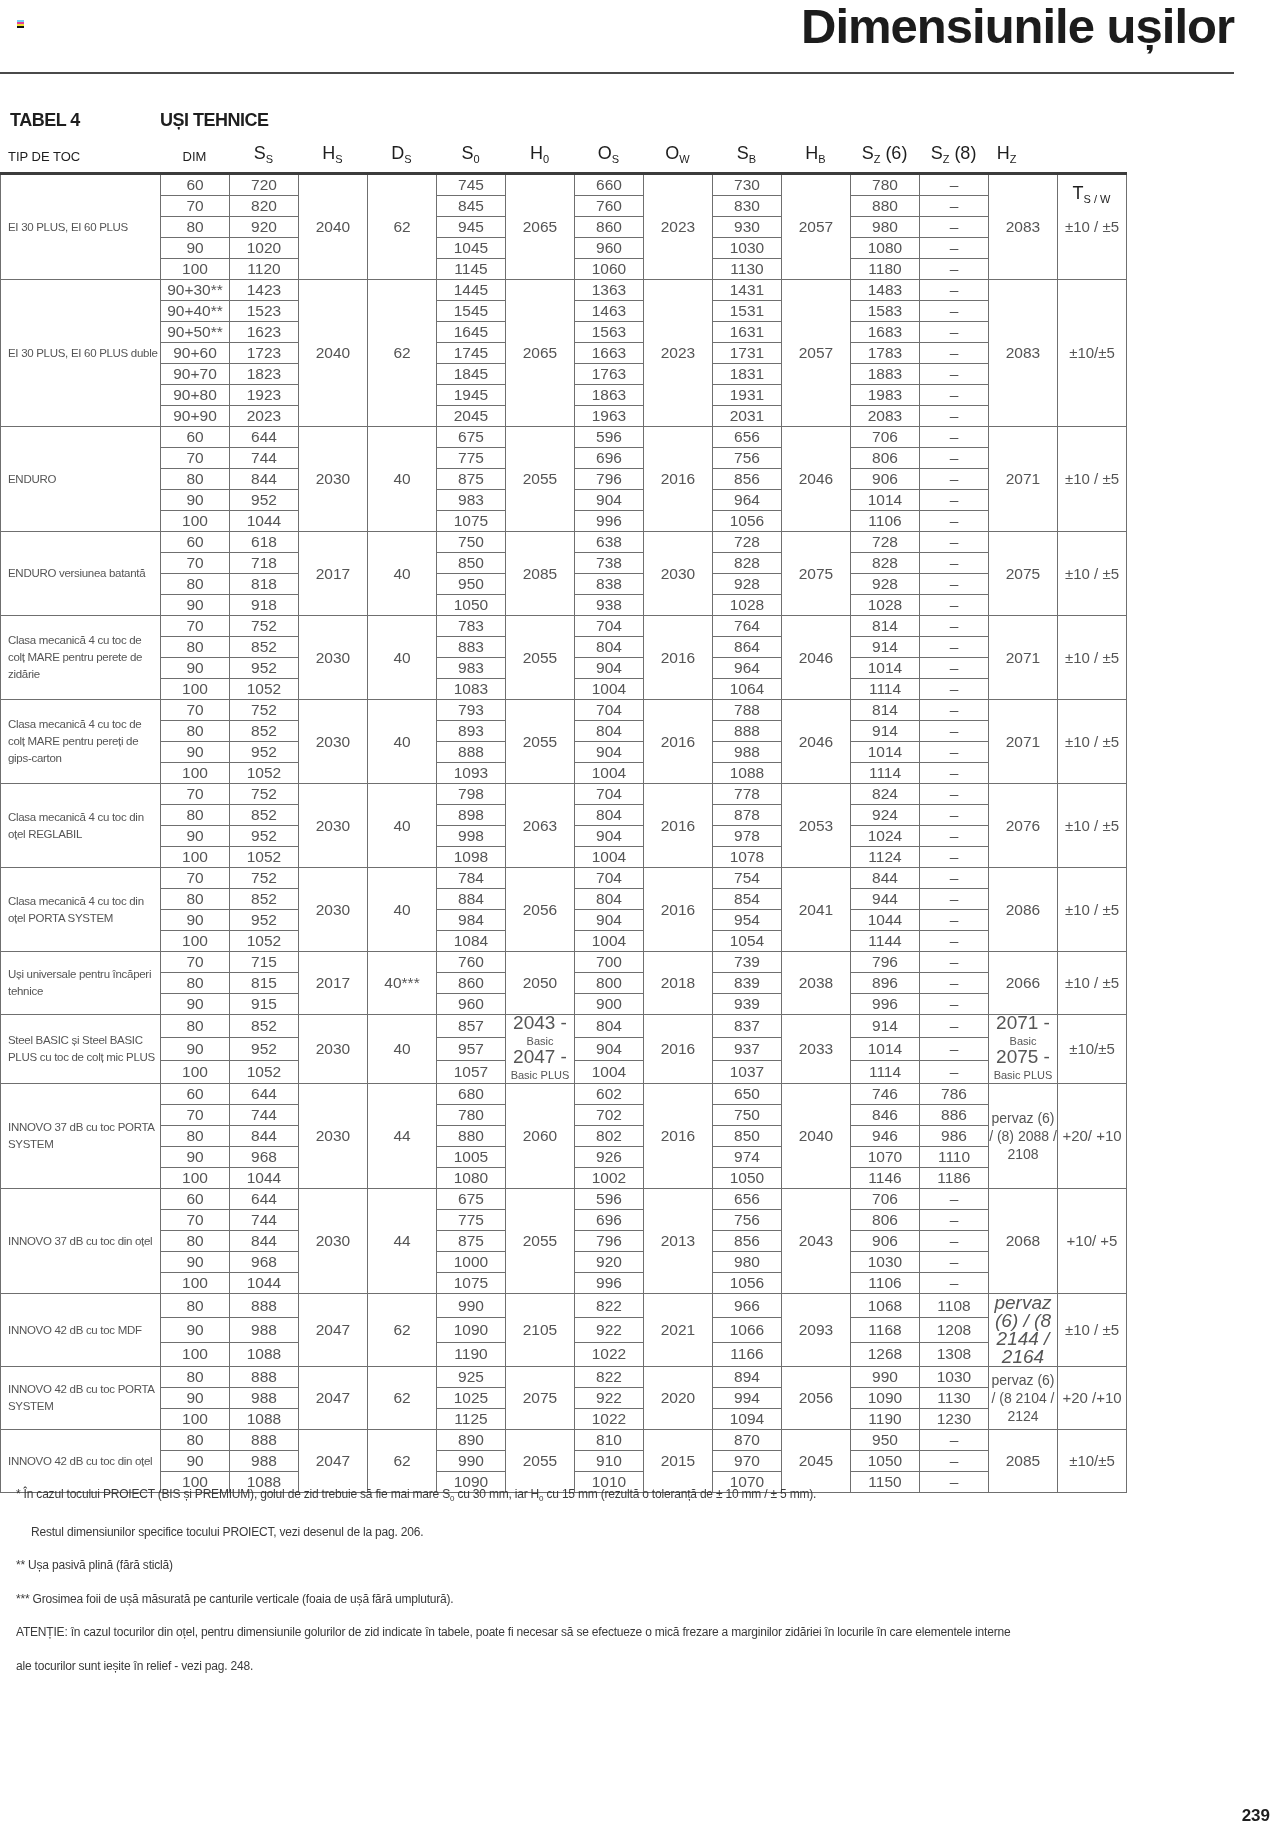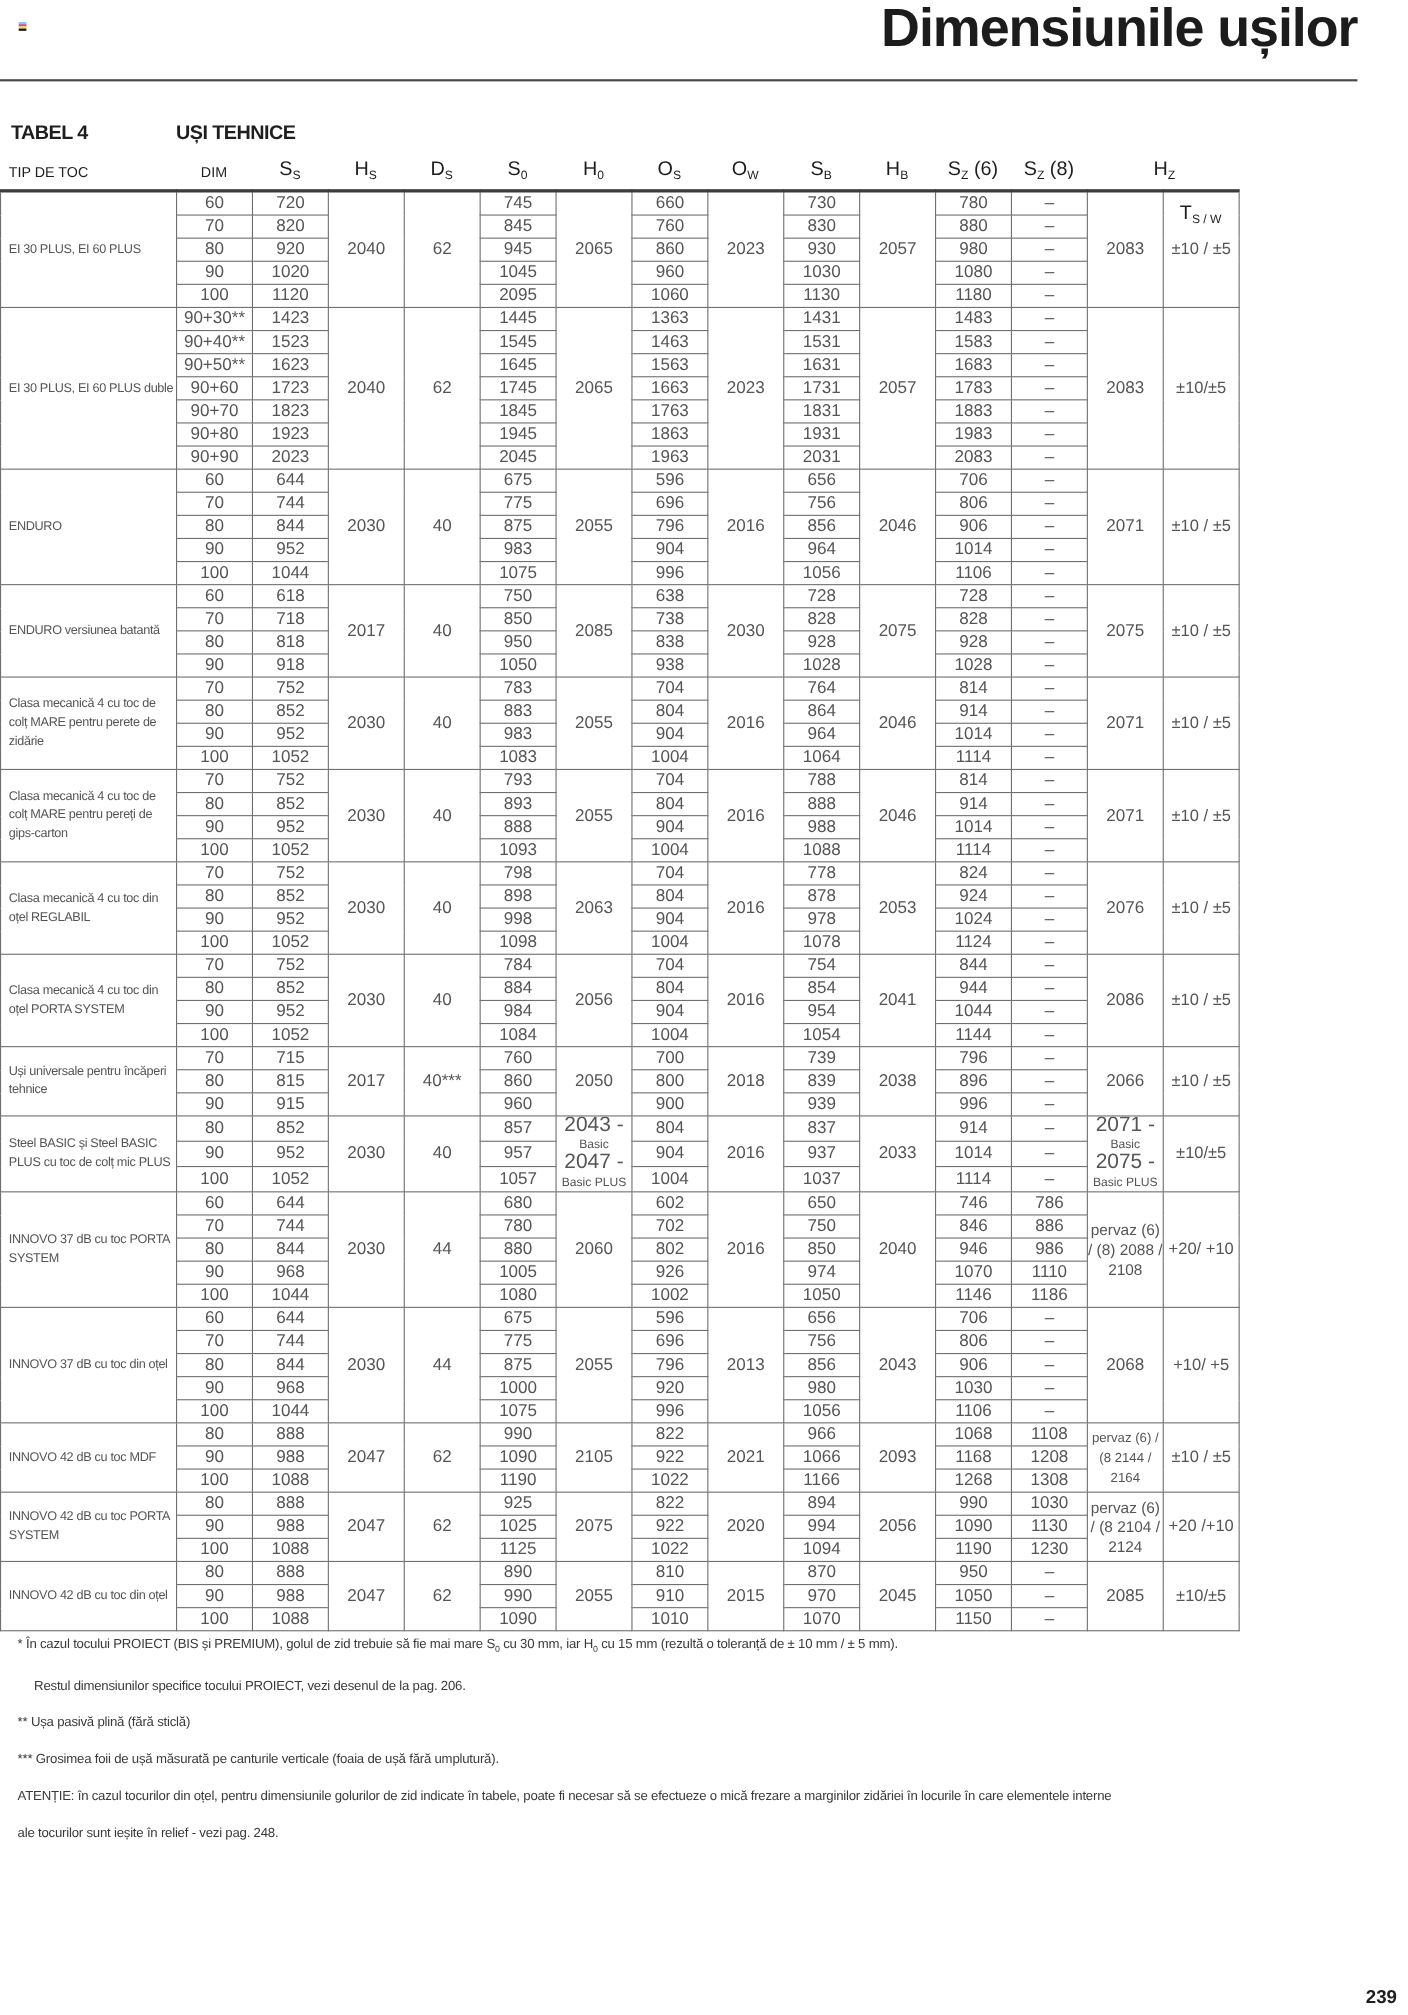--- a/index.html
+++ b/index.html
@@ -58,21 +58,21 @@
     <div class="hdr " style="left: 298px; width: 69px;"><span>H</span><sub>S</sub></div>
     <div class="hdr " style="left: 367px; width: 69px;"><span>D</span><sub>S</sub></div>
     <div class="hdr " style="left: 436px; width: 69px;"><span>S</span><sub>0</sub></div>
     <div class="hdr " style="left: 505px; width: 69px;"><span>H</span><sub>0</sub></div>
     <div class="hdr " style="left: 574px; width: 69px;"><span>O</span><sub>S</sub></div>
     <div class="hdr " style="left: 643px; width: 69px;"><span>O</span><sub>W</sub></div>
     <div class="hdr " style="left: 712px; width: 69px;"><span>S</span><sub>B</sub></div>
     <div class="hdr " style="left: 781px; width: 69px;"><span>H</span><sub>B</sub></div>
     <div class="hdr " style="left: 850px; width: 69px;"><span>S</span><sub>Z</sub><span> (6)</span></div>
     <div class="hdr " style="left: 919px; width: 69px;"><span>S</span><sub>Z</sub><span> (8)</span></div>
-    <div class="hdr " style="left: 1024px; width: 69px;"><span>H</span><sub>Z</sub></div>
+    <div class="hdr " style="left: 972px; width: 69px;"><span>H</span><sub>Z</sub></div>
     <div class="hdr " style="left: 1057px; width: 69px; margin-top: 40px;"><span>T</span><sub>S / W</sub></div>
   </div>
 
 <table class="grid" id="grid">
   <colgroup>
     <col style="width:160px">
       <col style="width:69px">
       <col style="width:69px">
       <col style="width:69px">
     <col style="width:69px">
@@ -128,21 +128,21 @@
         <td>1020</td>
         <td>1045</td>
         <td>960</td>
         <td>1030</td>
         <td>1080</td>
         <td>–</td>
       </tr>
       <tr>
         <td>100</td>
         <td>1120</td>
-        <td>2095</td>
+        <td>1145</td>
         <td>1060</td>
         <td>1130</td>
         <td>1180</td>
         <td>–</td>
       </tr>
       <tr>
         <td rowspan="7" class="name">EI 30 PLUS, EI 60 PLUS duble</td>
         <td>90+30**</td>
         <td>1423</td>
         <td rowspan="7" class="merged">2040</td>
@@ -668,21 +668,21 @@
         <td rowspan="3" class="merged">2047</td>
         <td rowspan="3" class="merged">62</td>
         <td>990</td>
         <td rowspan="3" class="merged">2105</td>
         <td>822</td>
         <td rowspan="3" class="merged">2021</td>
         <td>966</td>
         <td rowspan="3" class="merged">2093</td>
         <td>1068</td>
         <td>1108</td>
-        <td rowspan="3" class="merged note" style="font-size: 12px; line-height: 18px;">pervaz (6) / (8 2144 / 2164</td>
+        <td rowspan="3" class="merged note" style="font-size: 19px; line-height: 18px; font-style: italic;">pervaz (6) / (8 2144 / 2164</td>
         <td rowspan="3" class="merged tol">±10 / ±5</td>
       </tr>
       <tr>
         <td>90</td>
         <td>988</td>
         <td>1090</td>
         <td>922</td>
         <td>1066</td>
         <td>1168</td>
         <td>1208</td>

